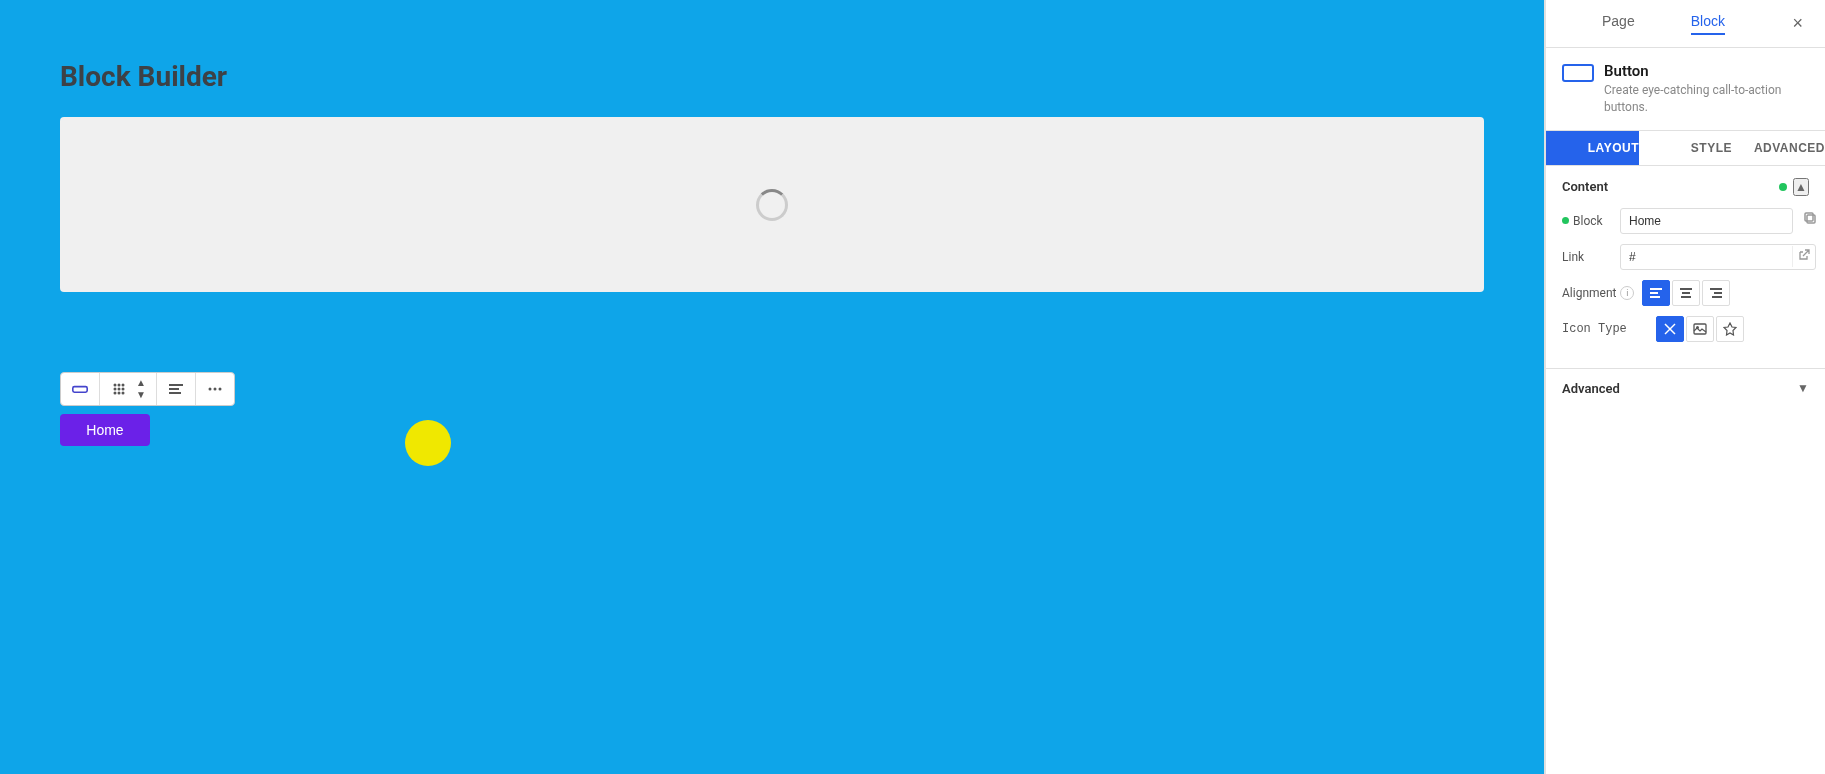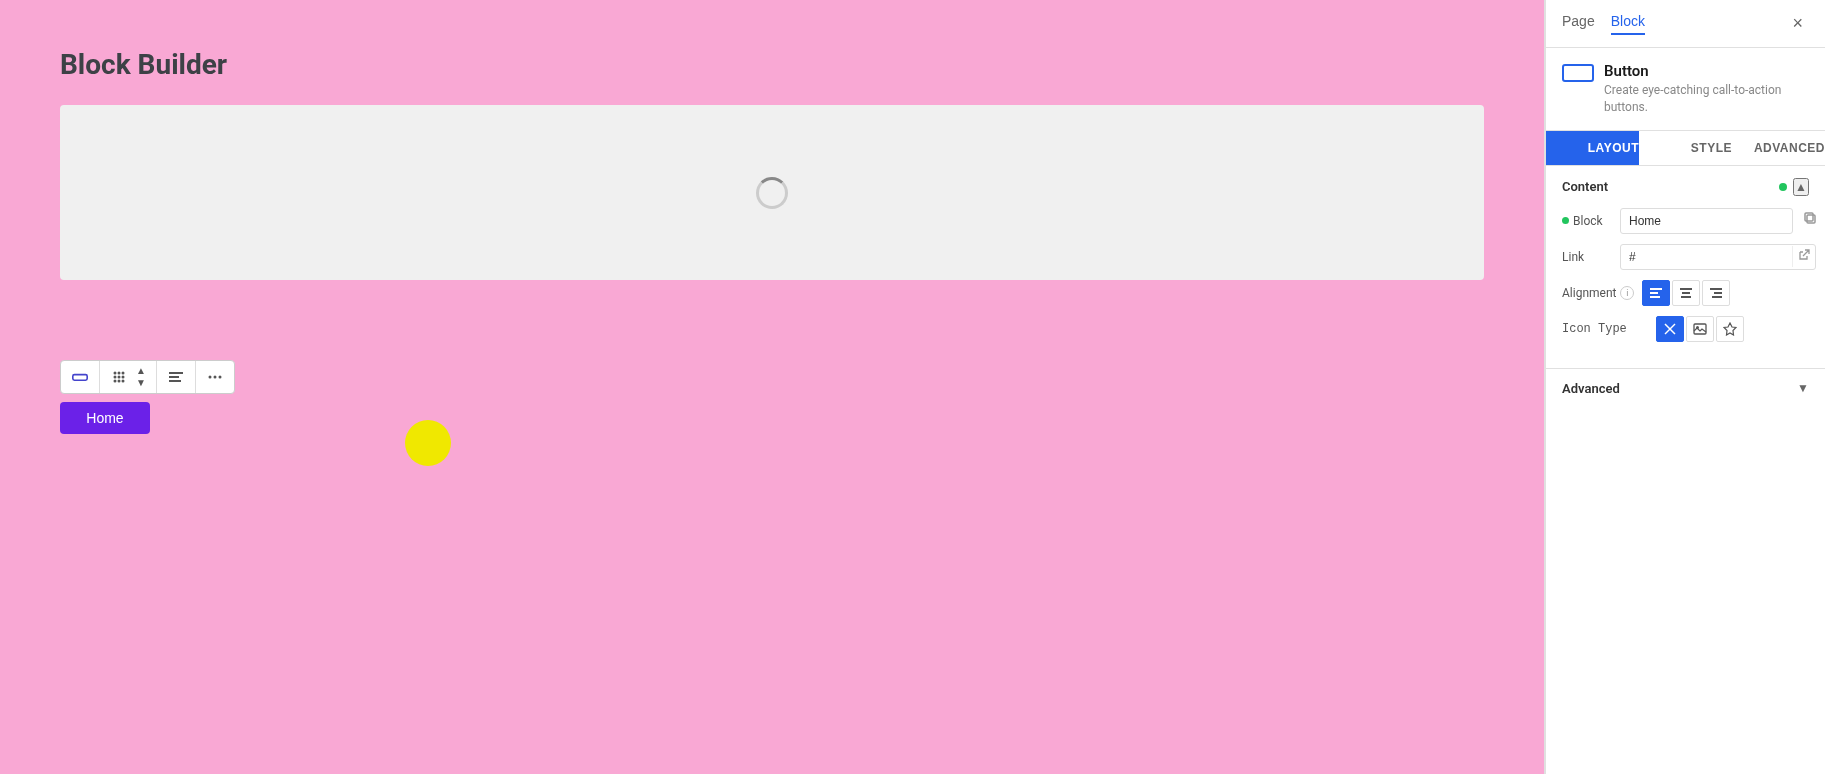--- a/index.html
+++ b/index.html
@@ -9,22 +9,22 @@
       display: flex;
       height: 774px;
       overflow: hidden;
     }
 
     
     .main-area {
       flex: 1;
       display: flex;
       flex-direction: column;
-      padding: 48px 60px;
-      background: #f9a8d4;
+      padding: 60px 60px;
+      background: #0ea5e9;
       position: relative;
     }
 
     .page-title {
       font-size: 28px;
       font-weight: 700;
       color: #3d4146;
       margin-bottom: 24px;
     }
 
@@ -160,20 +160,21 @@
       font-size: 14px;
       font-weight: 500;
       color: #666;
       cursor: pointer;
       padding-bottom: 4px;
       border-bottom: 2px solid transparent;
       background: none;
       border-top: none;
       border-left: none;
       border-right: none;
+      margin-left: 40px;
     }
 
     .panel-tab.active {
       color: #2563eb;
       border-bottom: 2px solid #2563eb;
     }
 
     .close-btn {
       background: none;
       border: none;

